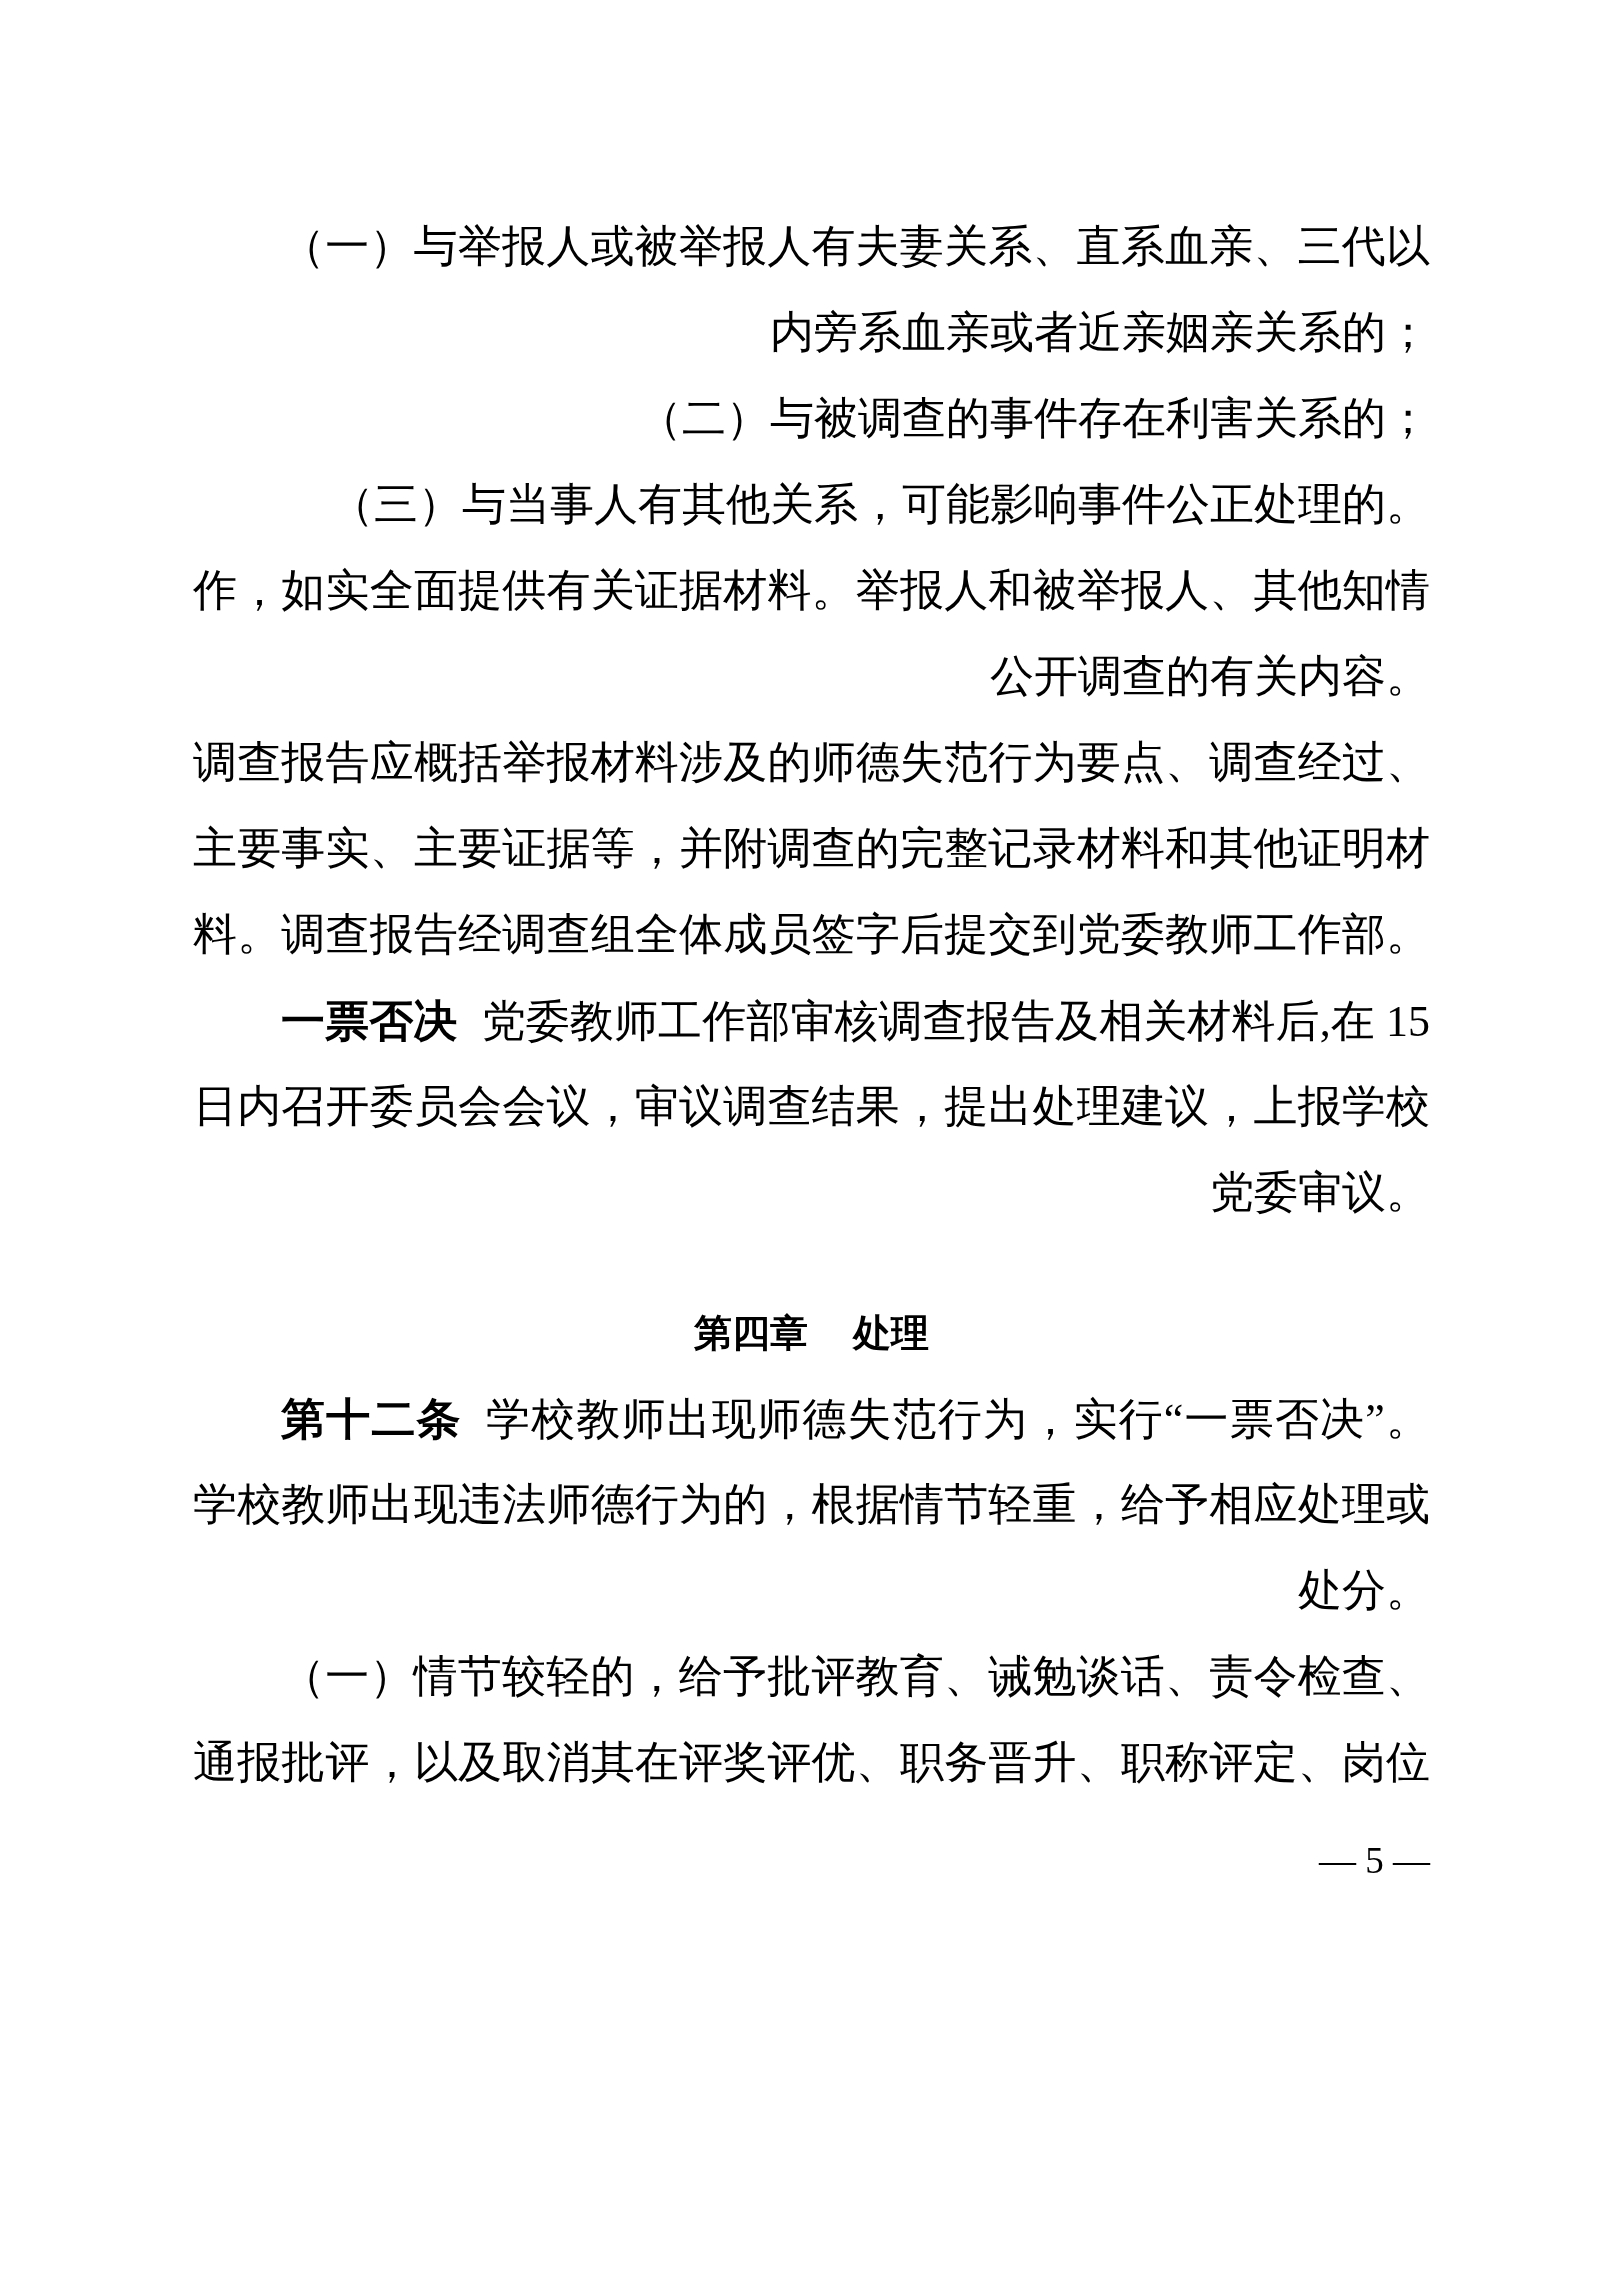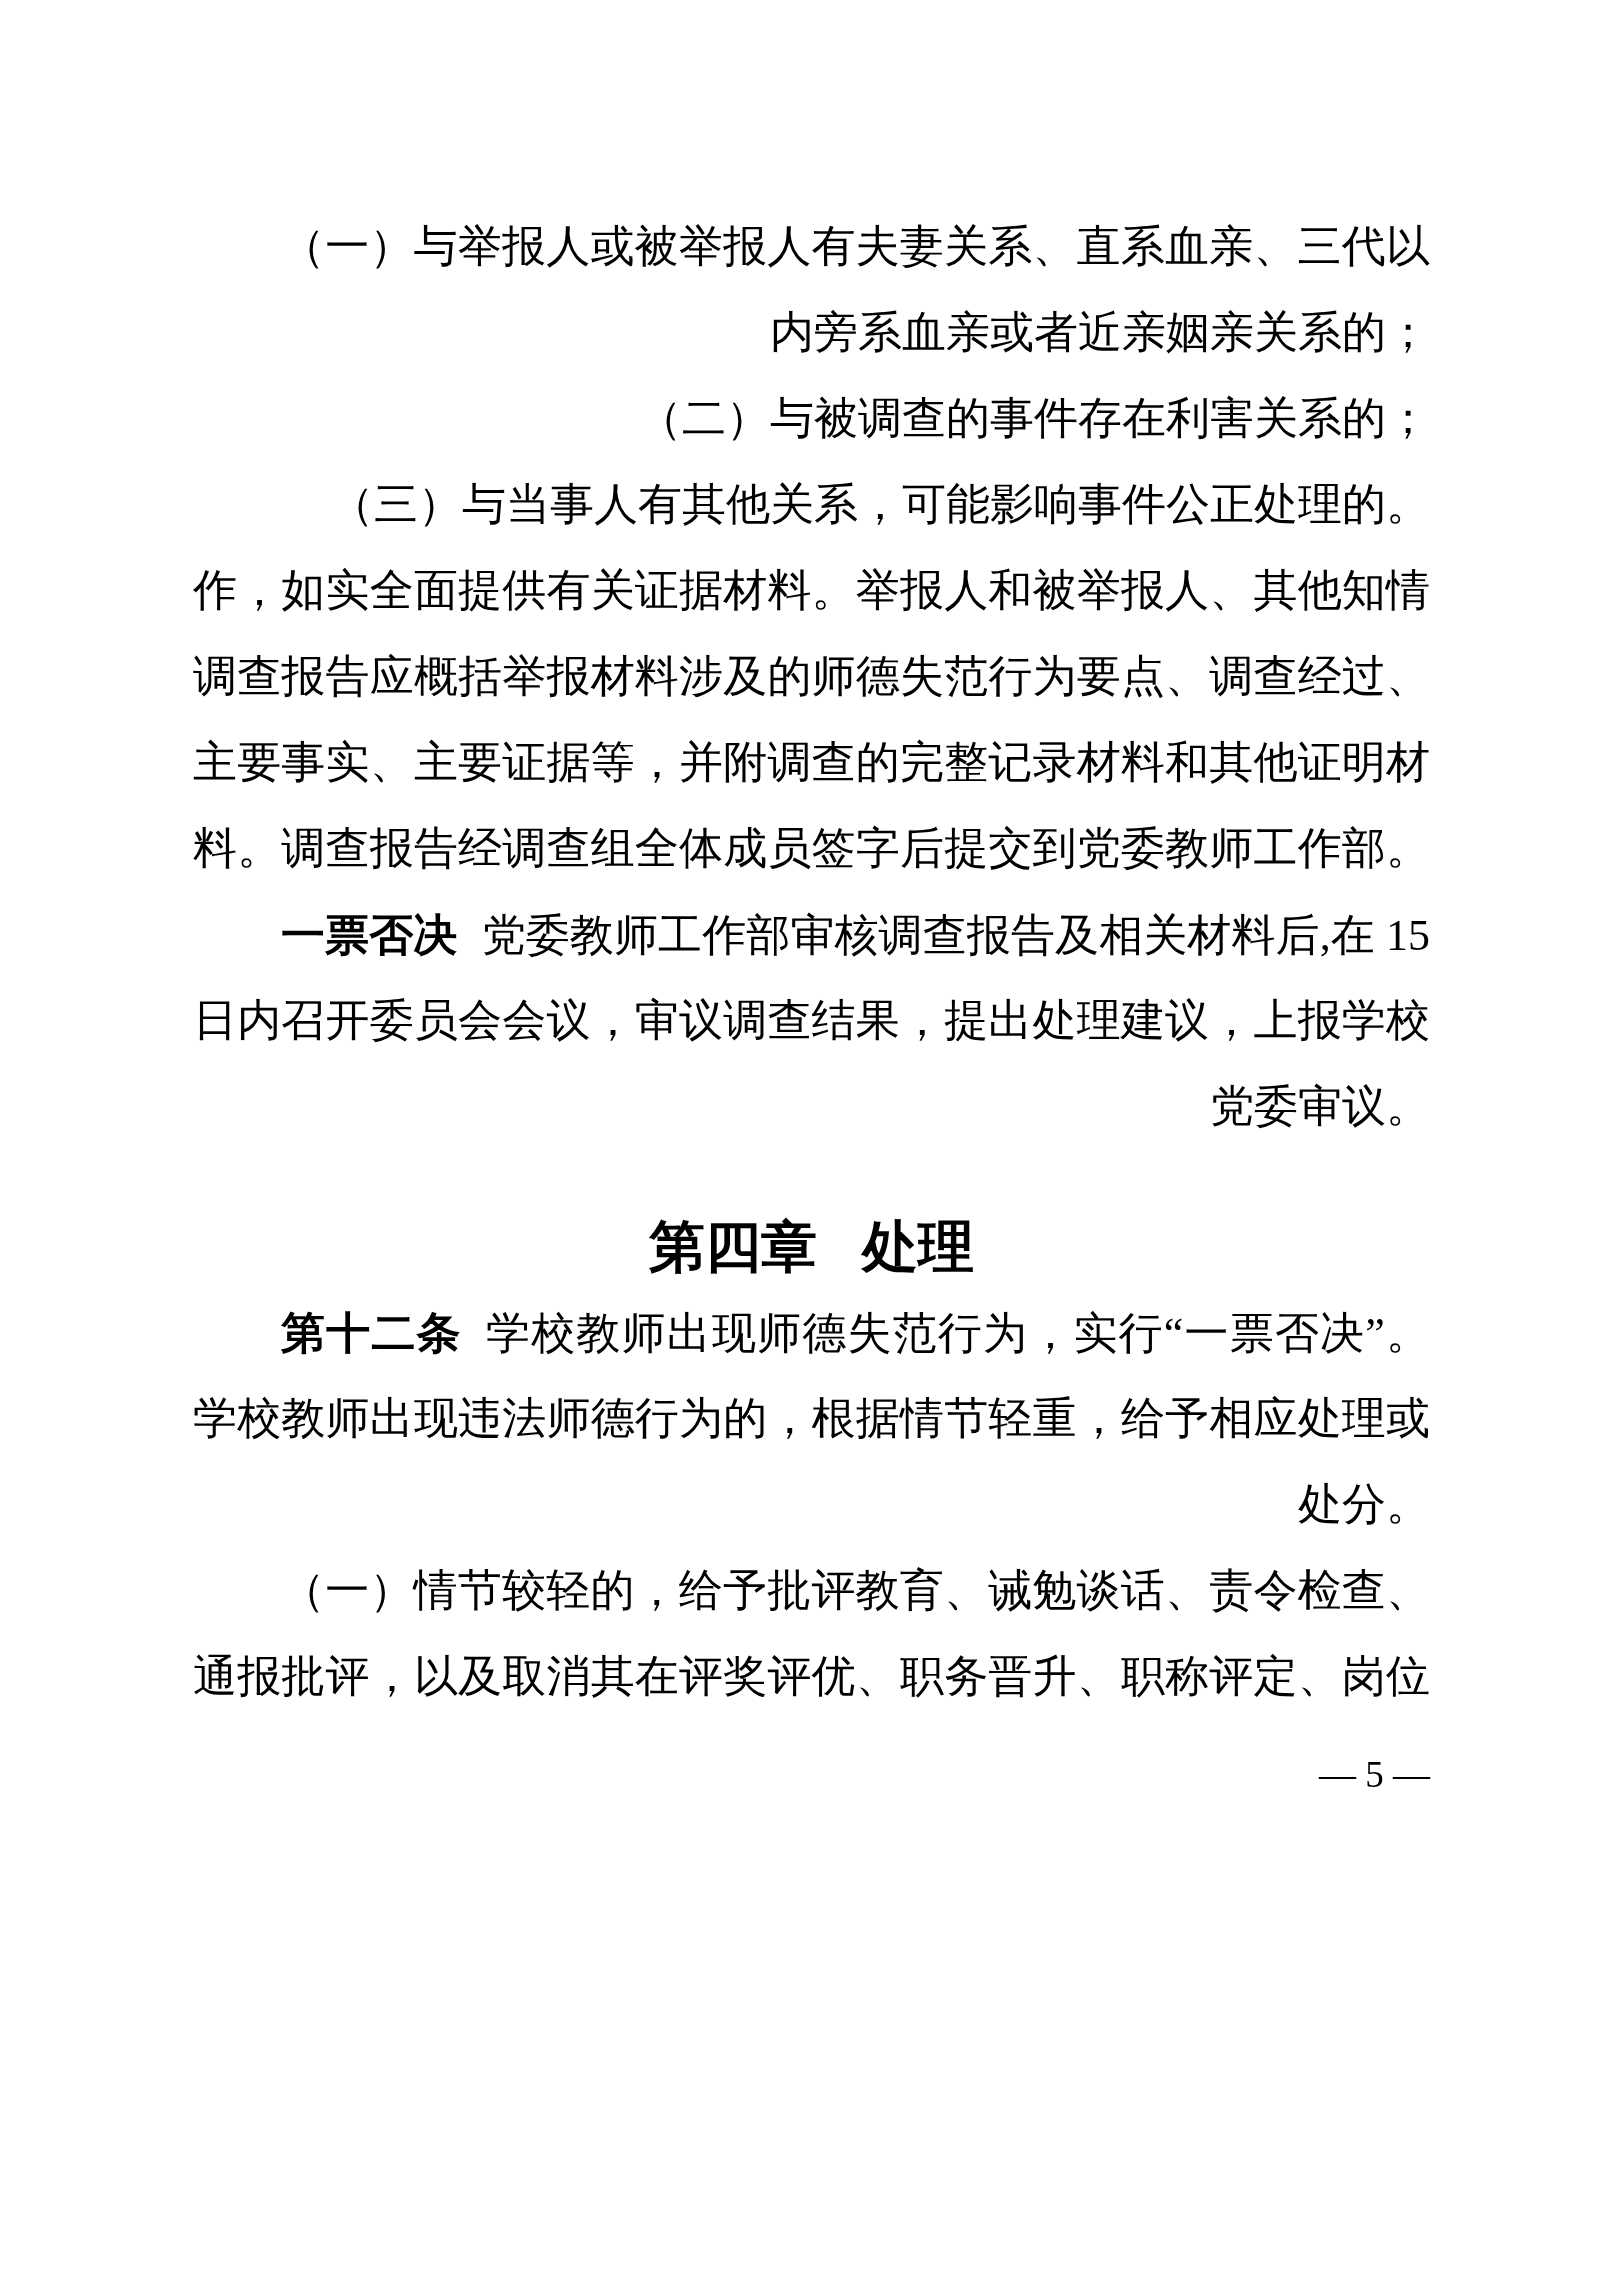--- a/index.html
+++ b/index.html
@@ -49,21 +49,21 @@
     font-family: "Liberation Sans", "DejaVu Sans", sans-serif;
     font-weight: bold;
     margin-right: 0.55em;
   }
   .chapter {
     height: 86px;
     line-height: 86px;
     margin-top: 54px;
     text-align: center;
     text-align-last: center;
-    font-size: 56px;
+    font-size: 38px;
     font-weight: bold;
     font-family: "Liberation Sans", "DejaVu Sans", sans-serif;
     white-space: nowrap;
   }
   .chapter .chapter-gap {
     display: inline-block;
     width: 45px;
   }
   .page-number {
     height: 86px;
@@ -78,20 +78,21 @@
 <body>
 
 <div class="doc-page">
   <div class="doc-body">
     <div id="lines-container">
         <div class="line indent justify"><span>（一）与举报人或被举报人有夫妻关系、直系血亲、三代以</span></div>
         <div class="line"><span>内旁系血亲或者近亲姻亲关系的；</span></div>
         <div class="line indent"><span>（二）与被调查的事件存在利害关系的；</span></div>
         <div class="line indent"><span>（三）与当事人有其他关系，可能影响事件公正处理的。</span></div>
         <div class="line justify"><span>作，如实全面提供有关证据材料。举报人和被举报人、其他知情</span></div>
+        <div class="line"><span>公开调查的有关内容。</span></div>
         <div class="line justify"><span>调查报告应概括举报材料涉及的师德失范行为要点、调查经过、</span></div>
         <div class="line justify"><span>主要事实、主要证据等，并附调查的完整记录材料和其他证明材</span></div>
         <div class="line justify"><span>料。调查报告经调查组全体成员签字后提交到党委教师工作部。</span></div>
         <div class="line indent justify"><span class="lead">一票否决</span><span>党委教师工作部审核调查报告及相关材料后,在 15</span></div>
         <div class="line justify"><span>日内召开委员会会议，审议调查结果，提出处理建议，上报学校</span></div>
         <div class="line"><span>党委审议。</span></div>
         <div class="chapter"><span>第四章</span><span class="chapter-gap"></span><span>处理</span></div>
         <div class="line indent justify"><span class="lead">第十二条</span><span>学校教师出现师德失范行为，实行“一票否决”。</span></div>
         <div class="line justify"><span>学校教师出现违法师德行为的，根据情节轻重，给予相应处理或</span></div>
         <div class="line"><span>处分。</span></div>

